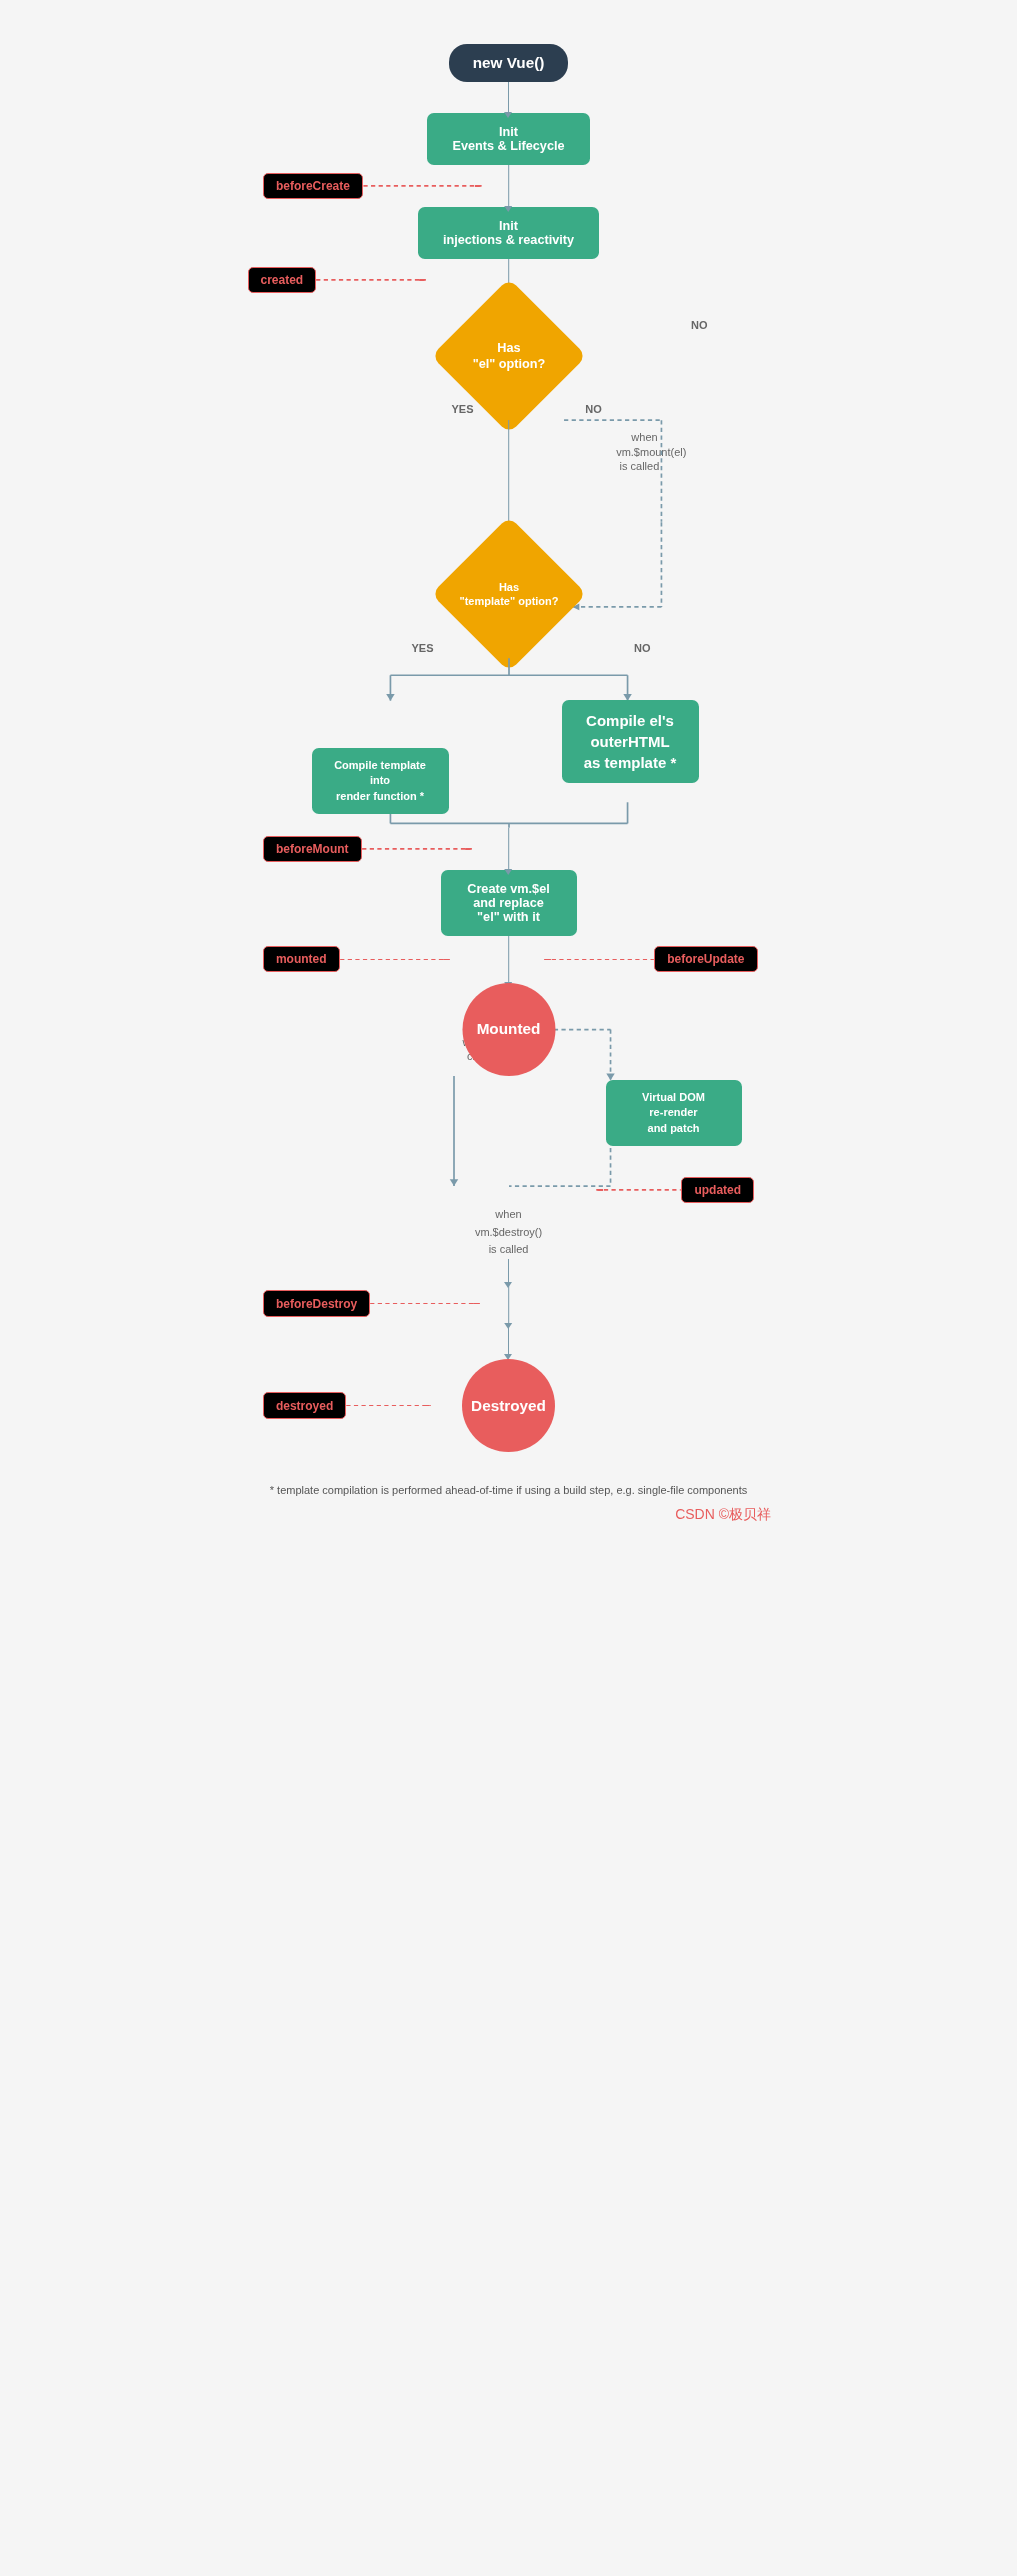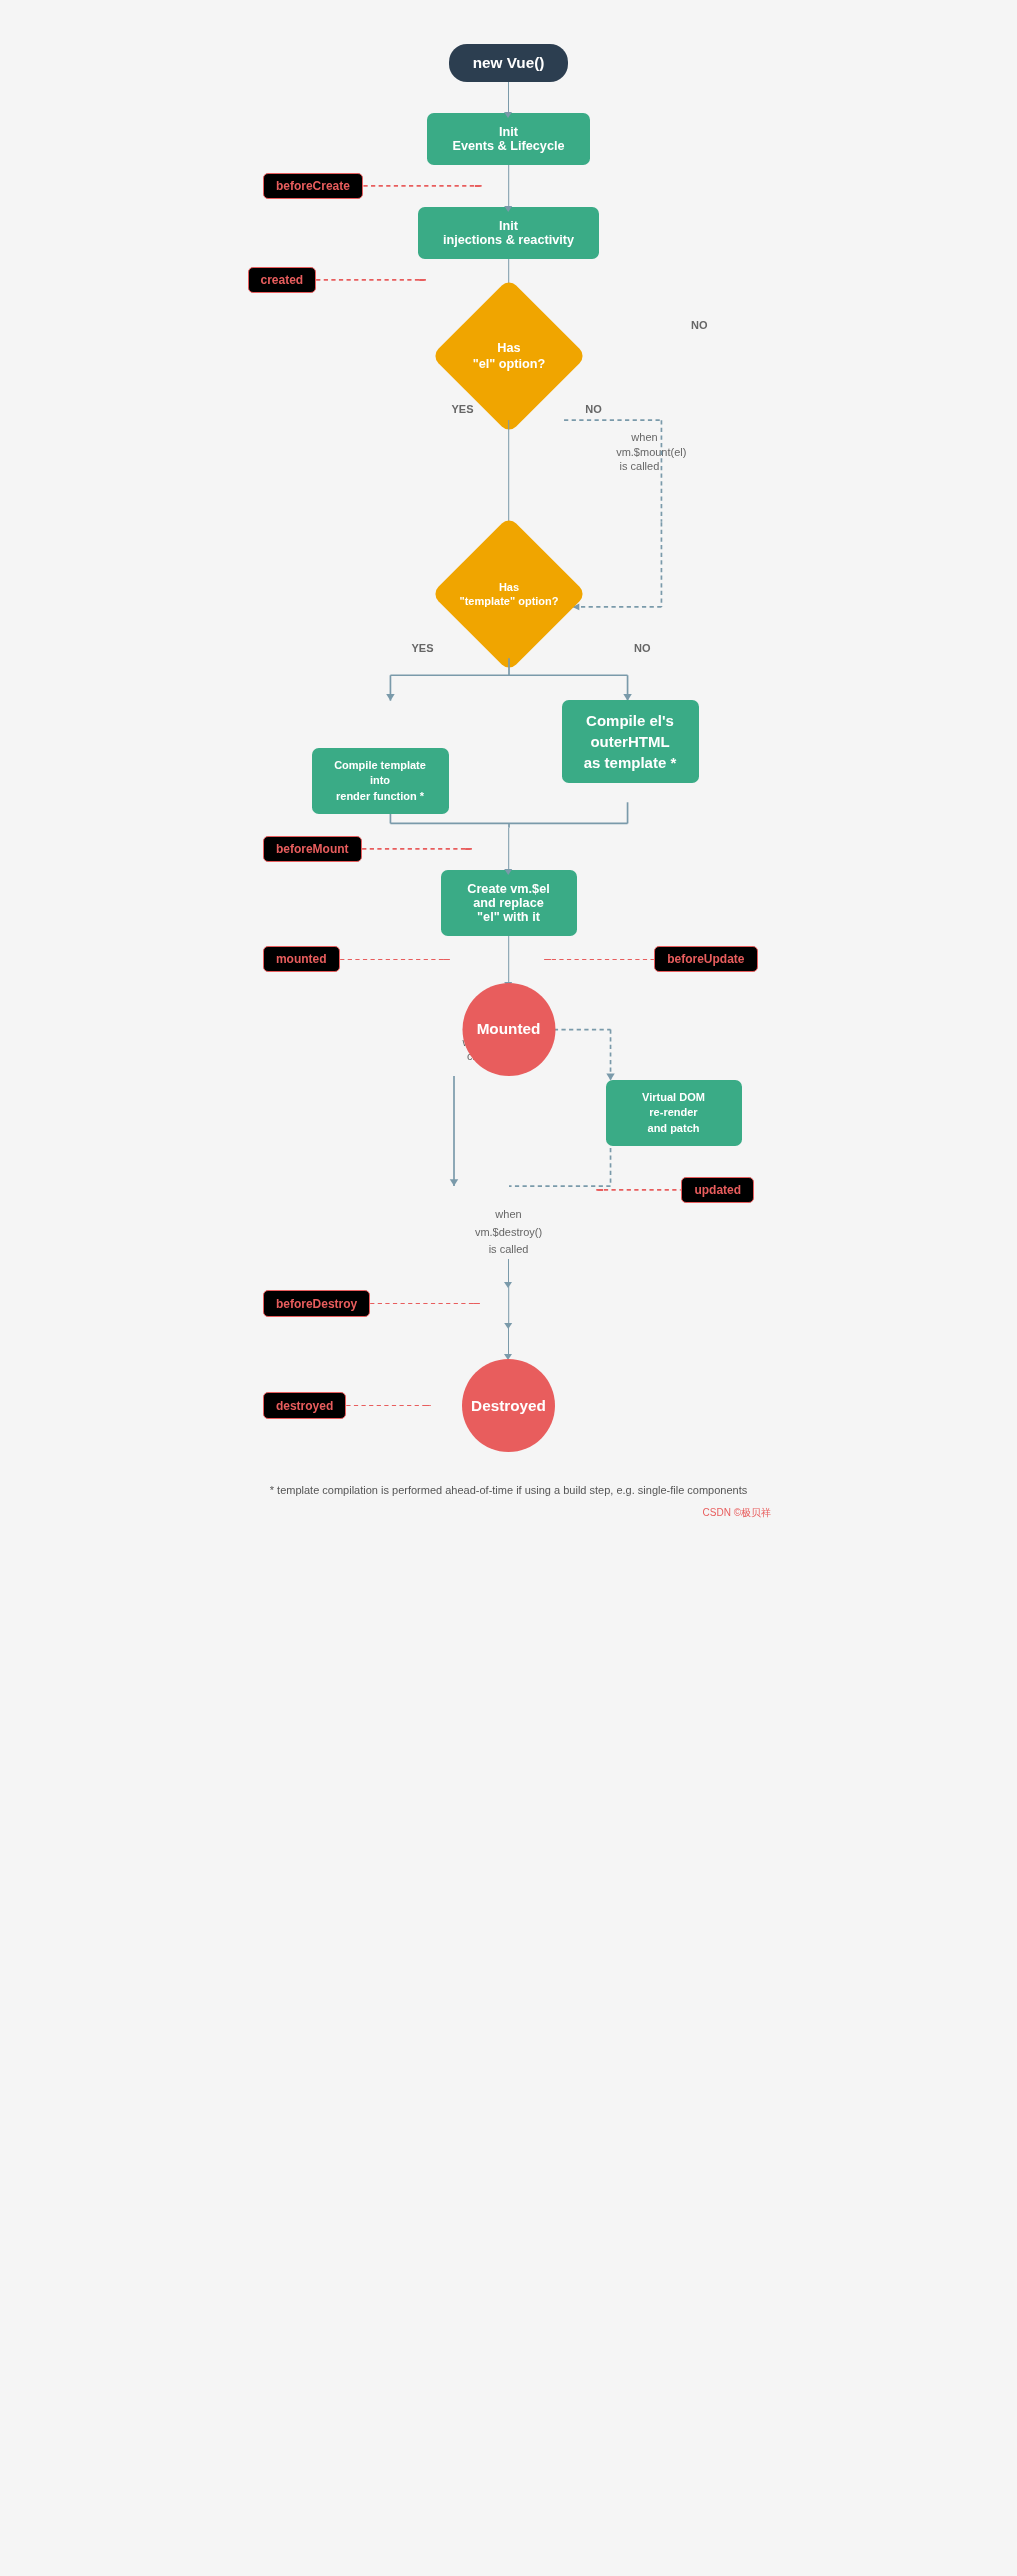--- a/index.html
+++ b/index.html
@@ -105,21 +105,21 @@
     .footnote {
       font-size: 11px;
       color: #555;
       text-align: center;
       margin-top: 25.4px;
       line-height: 1.6;
     }
 
     
     .watermark {
-      font-size: 10px;
+      font-size: 14px;
       color: #e85d5d;
       text-align: right;
       width: 100%;
       margin-top: 6.8px;
       padding-right: 8.5px;
     }
 
   </style>
 </head>
 <body>

